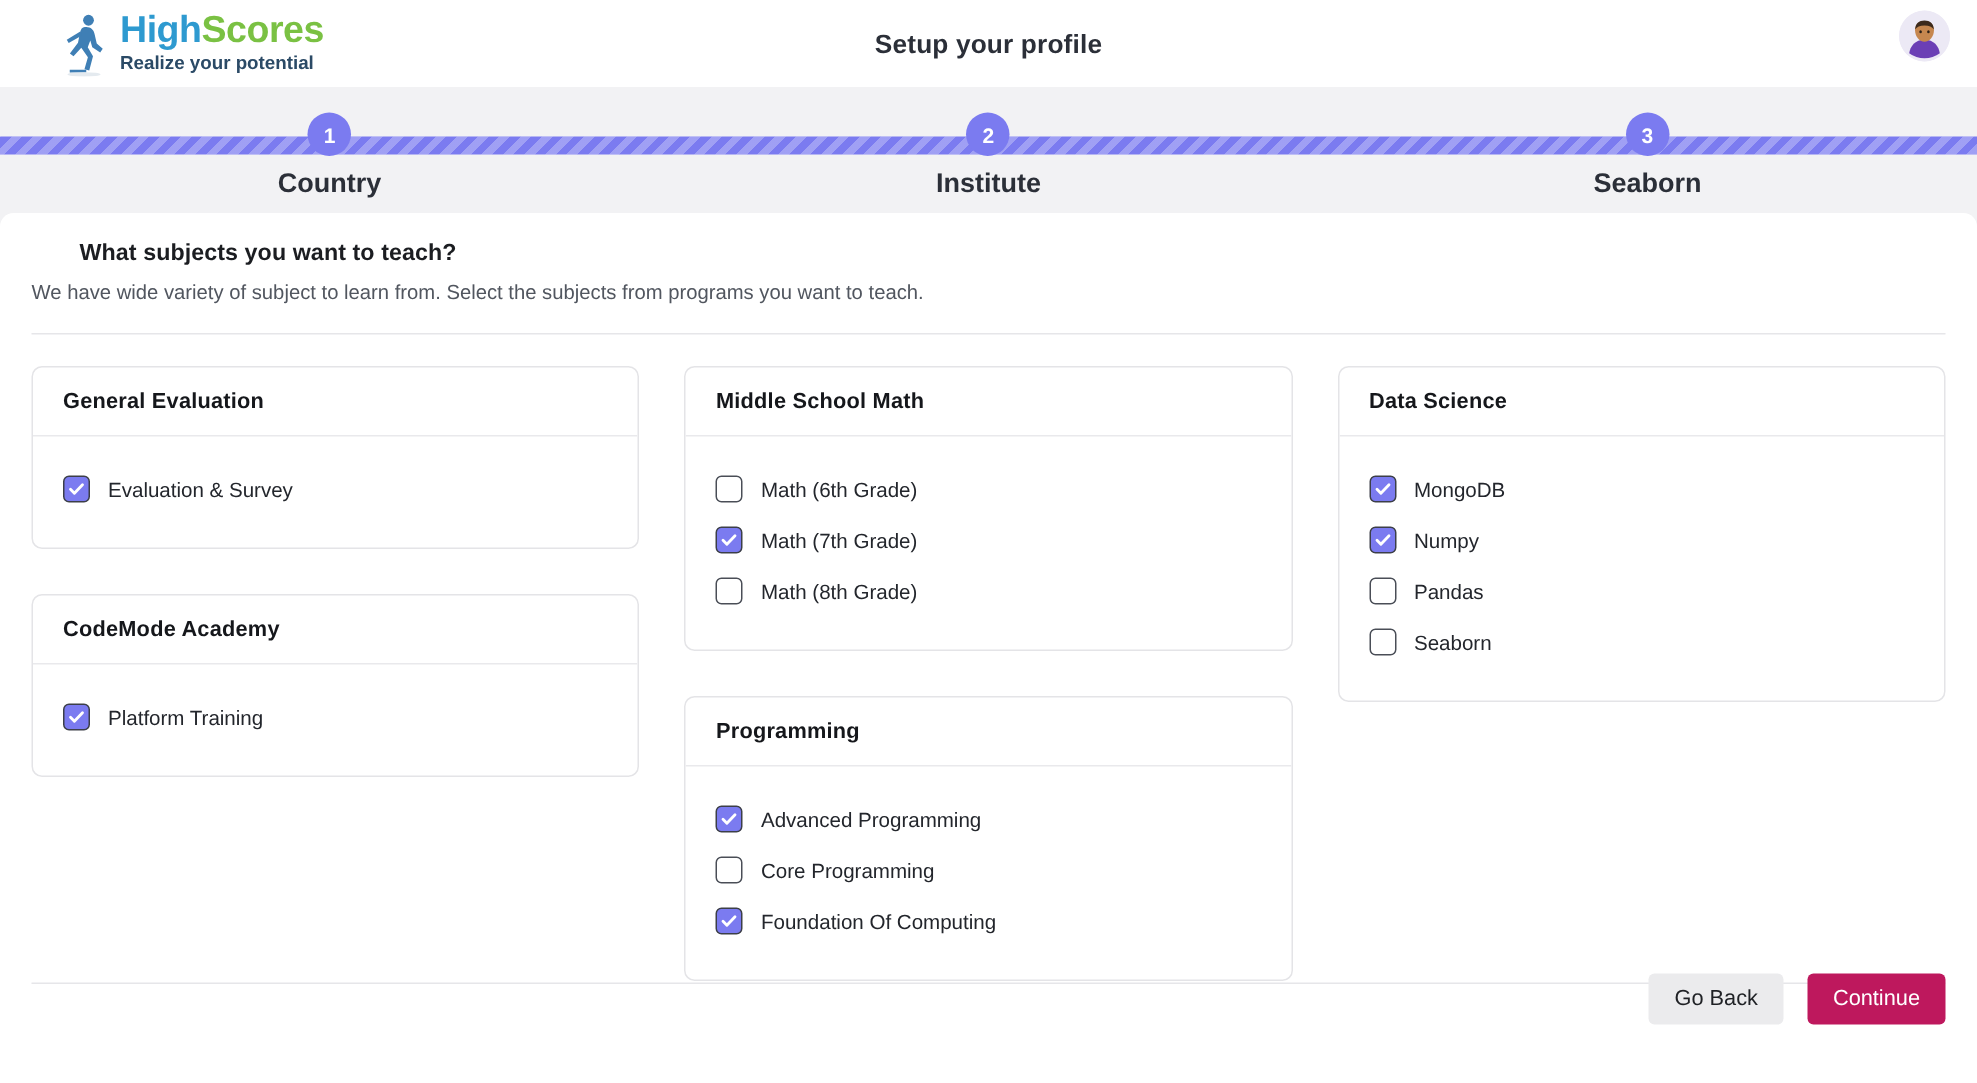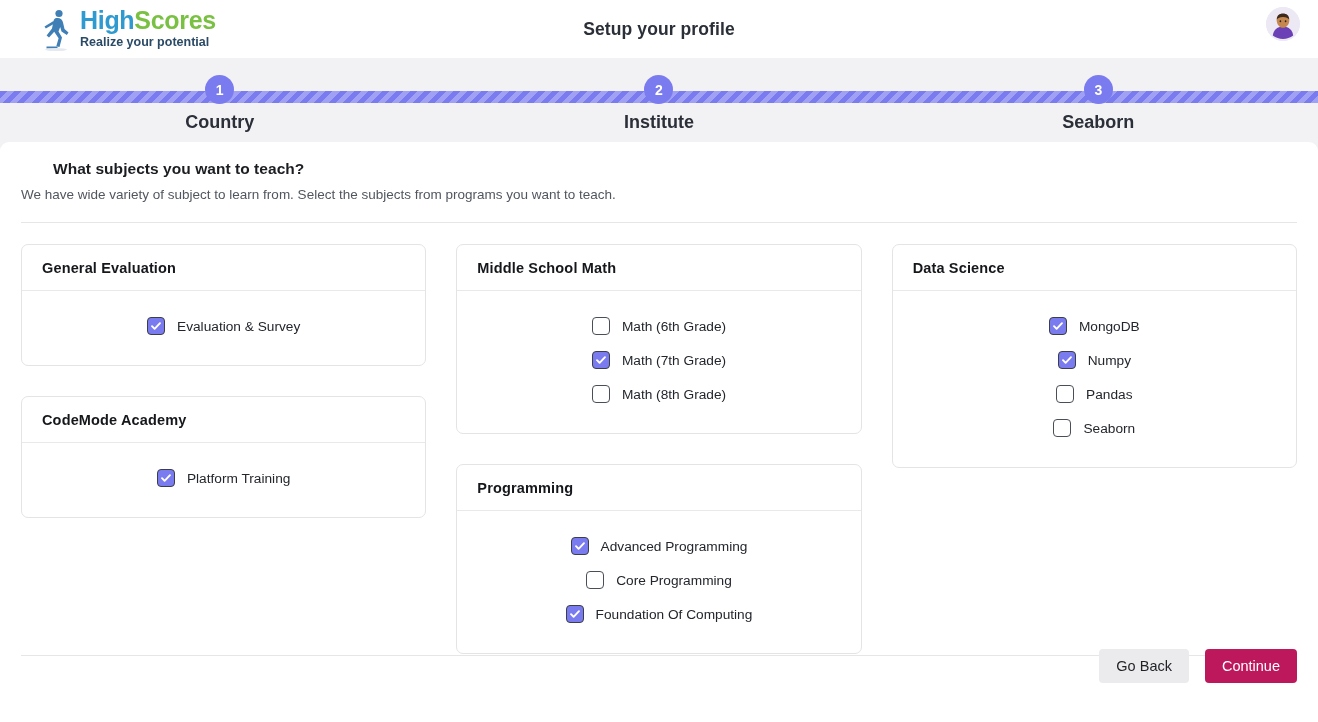--- a/index.html
+++ b/index.html
@@ -173,21 +173,20 @@
     letter-spacing: 0.15px;
   }
   .card-body { padding: 18px 20px 22px 20px; }
 
   .opt {
     display: flex;
     align-items: center;
     height: 34px;
     gap: 12px;
     cursor: pointer;
-    justify-content: center;
   }
   .opt-label {
     font-size: 13.7px;
     color: #23262c;
   }
 
   .cbox {
     width: 18px; height: 18px;
     border-radius: 4px;
     border: 1.6px solid #4a4e57;

